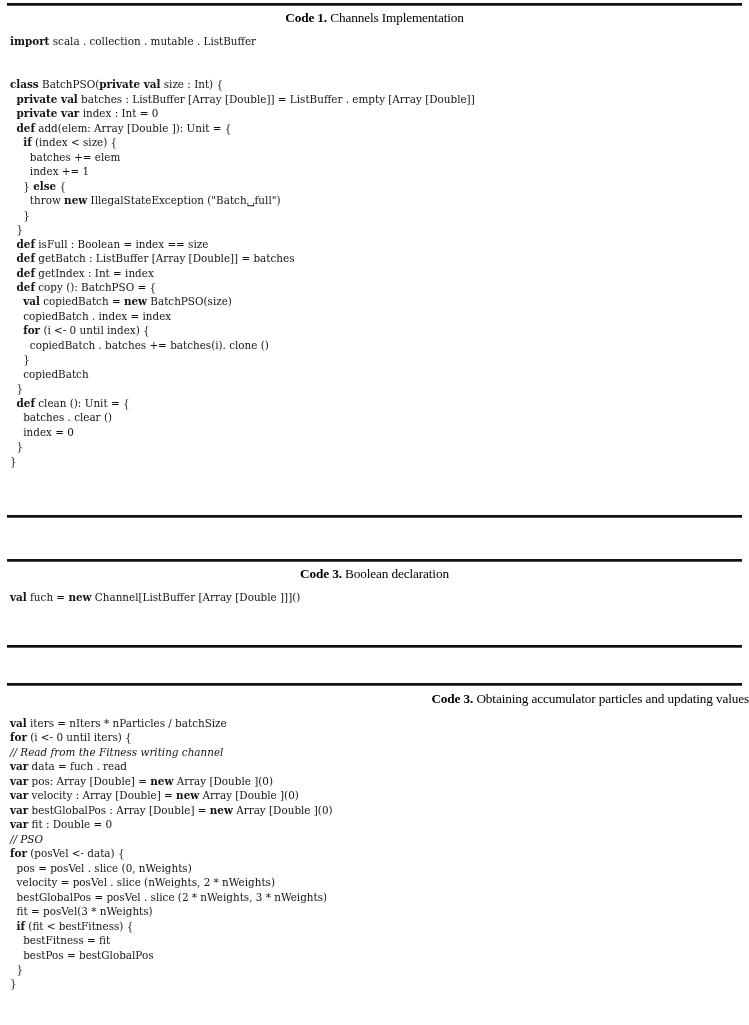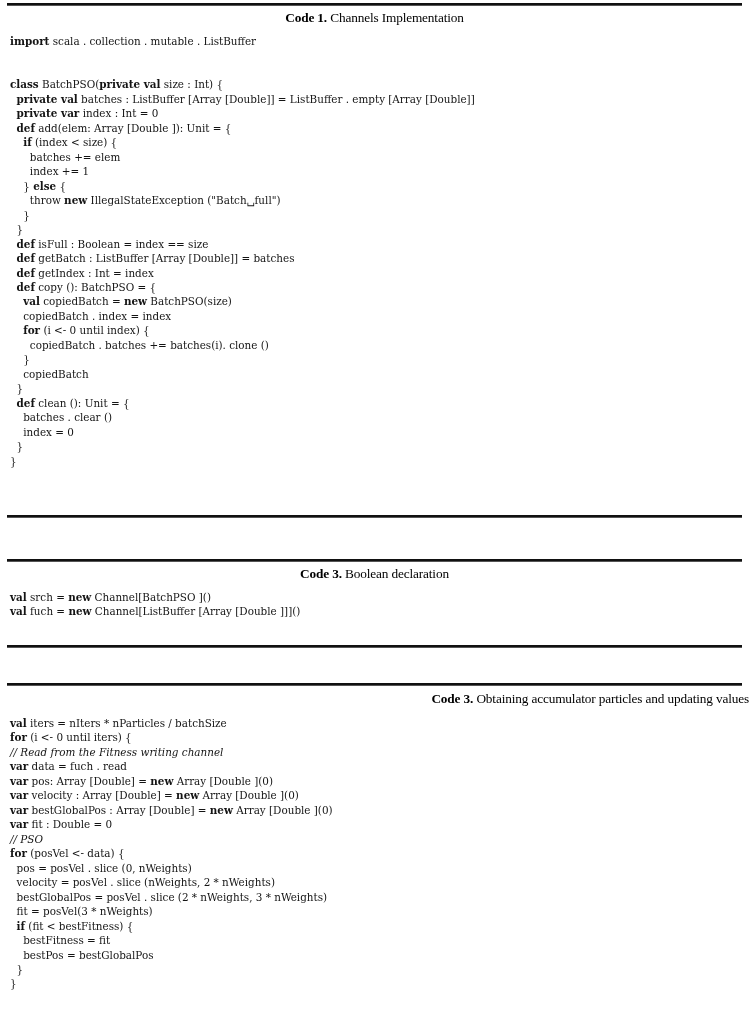--- a/index.html
+++ b/index.html
@@ -99,21 +99,21 @@
     </div>
     <div class="code" style="top:34px;"><span class="ln"><b>import</b> scala . collection . mutable . ListBuffer</span><span class="ln">&nbsp;</span><span class="ln">&nbsp;</span><span class="ln"><b>class</b> BatchPSO(<b>private val</b> size : Int) {</span><span class="ln">  <b>private val</b> batches : ListBuffer [Array [Double]] = ListBuffer . empty [Array [Double]]</span><span class="ln">  <b>private var</b> index : Int = 0</span><span class="ln">  <b>def</b> add(elem: Array [Double ]): Unit = {</span><span class="ln">    <b>if</b> (index &lt; size) {</span><span class="ln">      batches += elem</span><span class="ln">      index += 1</span><span class="ln">    } <b>else</b> {</span><span class="ln">      throw <b>new</b> IllegalStateException ("Batch␣full")</span><span class="ln">    }</span><span class="ln">  }</span><span class="ln">  <b>def</b> isFull : Boolean = index == size</span><span class="ln">  <b>def</b> getBatch : ListBuffer [Array [Double]] = batches</span><span class="ln">  <b>def</b> getIndex : Int = index</span><span class="ln">  <b>def</b> copy (): BatchPSO = {</span><span class="ln">    <b>val</b> copiedBatch = <b>new</b> BatchPSO(size)</span><span class="ln">    copiedBatch . index = index</span><span class="ln">    <b>for</b> (i &lt;- 0 until index) {</span><span class="ln">      copiedBatch . batches += batches(i). clone ()</span><span class="ln">    }</span><span class="ln">    copiedBatch</span><span class="ln">  }</span><span class="ln">  <b>def</b> clean (): Unit = {</span><span class="ln">    batches . clear ()</span><span class="ln">    index = 0</span><span class="ln">  }</span><span class="ln">}</span></div>
     <div class="rule" style="top:515px;"></div>
   </div>
 
   <div class="listing" id="listing-2" style="top:0;">
     <div class="rule" style="top:559px;"></div>
     <div class="caption" style="top:566px;">
       <span class="cap-num">Code 3.</span><span class="cap-txt"> <span>Boolean declaration</span></span>
     </div>
-    <div class="code" style="top:590px;"><span class="ln"><b>val</b> srch = <b>new</b> Channel[BatchPSO ]()</span><span class="ln"><b>val</b> fuch = <b>new</b> Channel[ListBuffer [Array [Double ]]]()</span></div>
+    <div class="code" style="top:590px;"><span class="ln"><b>val</b> fuch = <b>new</b> Channel[ListBuffer [Array [Double ]]]()</span></div>
     <div class="rule" style="top:645px;"></div>
   </div>
 
   <div class="listing" id="listing-3" style="top:0;">
     <div class="rule" style="top:683px;"></div>
     <div class="caption" style="top:691px;text-align:right;">
       <span class="cap-num">Code 3.</span><span class="cap-txt"> <span>Obtaining accumulator particles and updating values</span></span>
     </div>
     <div class="code" style="top:716px;"><span class="ln"><b>val</b> iters = nIters * nParticles / batchSize</span><span class="ln"><b>for</b> (i &lt;- 0 until iters) {</span><span class="ln"><i>// Read from the Fitness writing channel</i></span><span class="ln"><b>var</b> data = fuch . read</span><span class="ln"><b>var</b> pos: Array [Double] = <b>new</b> Array [Double ](0)</span><span class="ln"><b>var</b> velocity : Array [Double] = <b>new</b> Array [Double ](0)</span><span class="ln"><b>var</b> bestGlobalPos : Array [Double] = <b>new</b> Array [Double ](0)</span><span class="ln"><b>var</b> fit : Double = 0</span><span class="ln"><i>// PSO</i></span><span class="ln"><b>for</b> (posVel &lt;- data) {</span><span class="ln">  pos = posVel . slice (0, nWeights)</span><span class="ln">  velocity = posVel . slice (nWeights, 2 * nWeights)</span><span class="ln">  bestGlobalPos = posVel . slice (2 * nWeights, 3 * nWeights)</span><span class="ln">  fit = posVel(3 * nWeights)</span><span class="ln">  <b>if</b> (fit &lt; bestFitness) {</span><span class="ln">    bestFitness = fit</span><span class="ln">    bestPos = bestGlobalPos</span><span class="ln">  }</span><span class="ln">}</span></div>
   </div>

